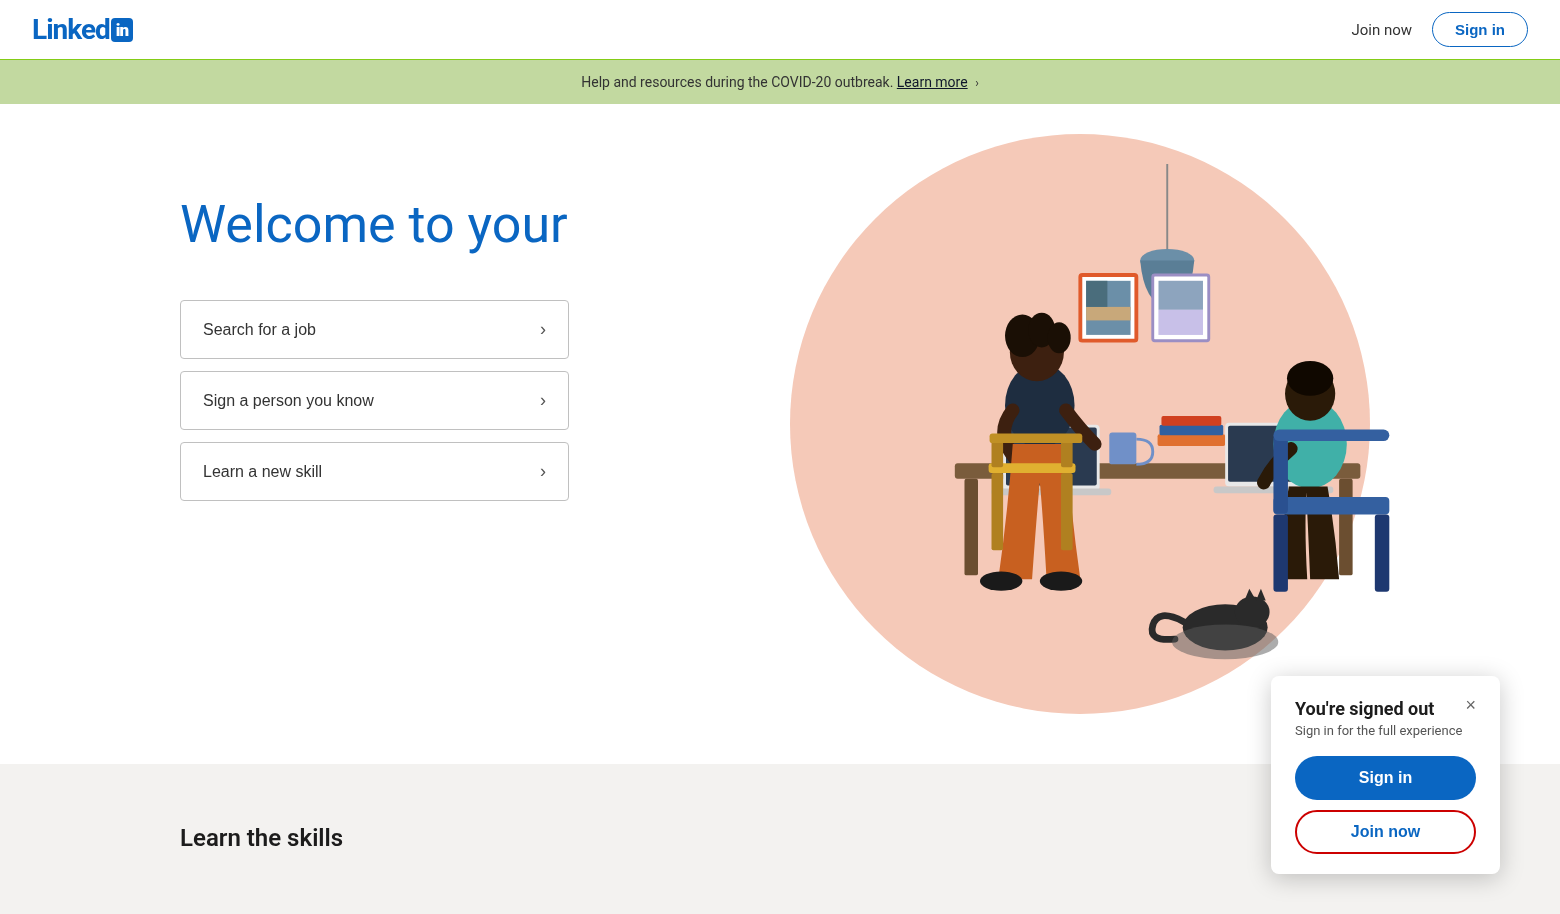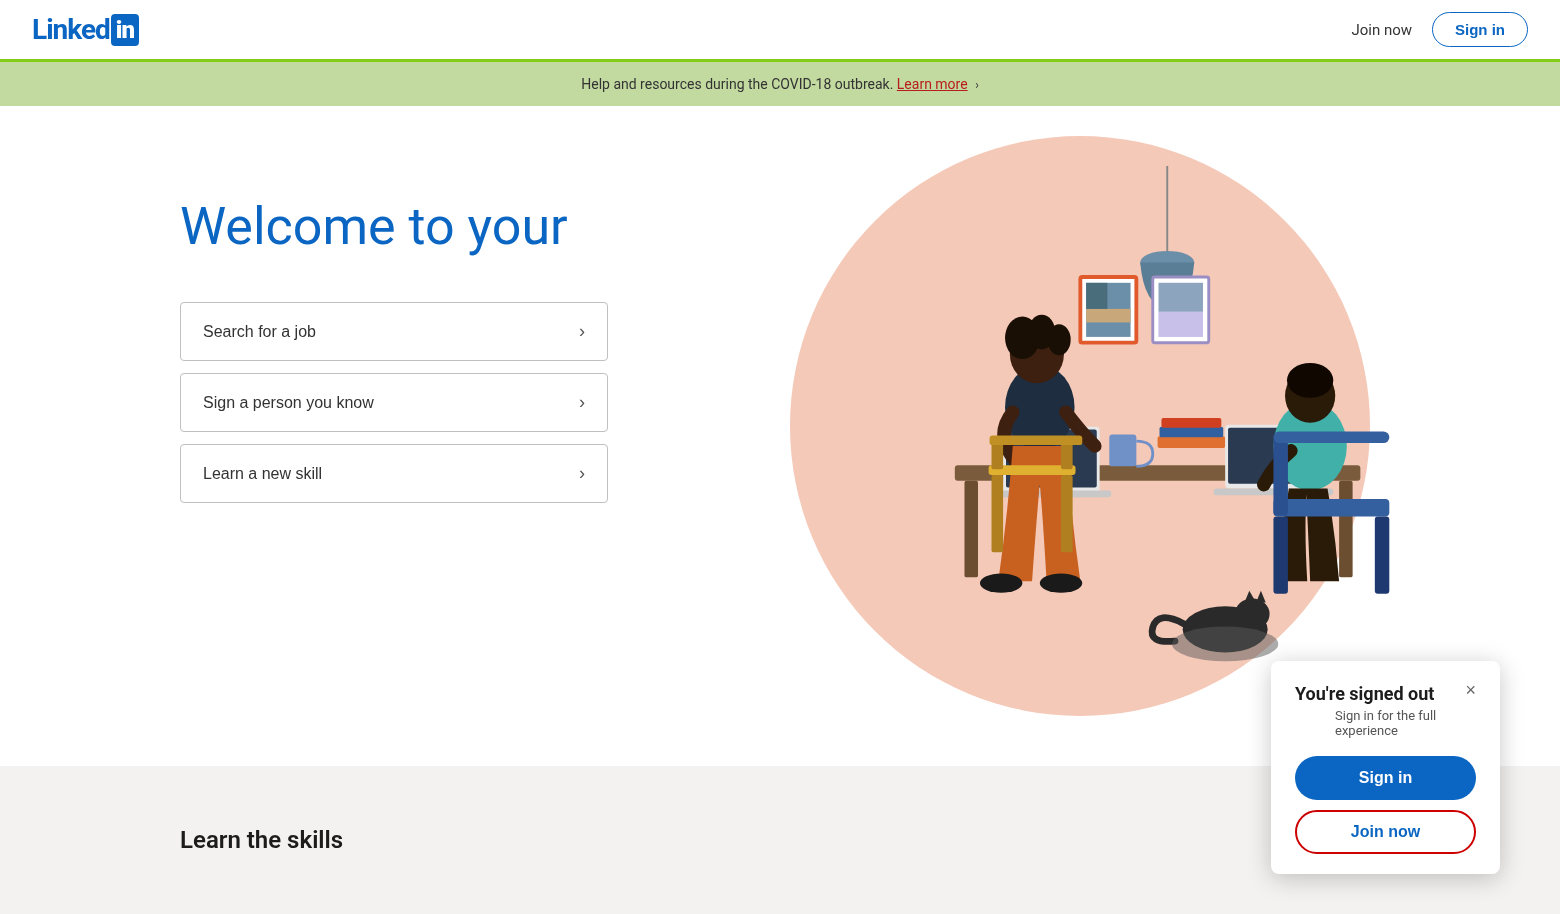--- a/index.html
+++ b/index.html
@@ -5,38 +5,38 @@
     * { margin: 0; padding: 0; box-sizing: border-box; }
     body { font-family: -apple-system, BlinkMacSystemFont, 'Segoe UI', Roboto, sans-serif; background: #fff; overflow-x: hidden; }
 
     
     .header {
       display: flex;
       align-items: center;
       justify-content: space-between;
       padding: 12px 32px;
       background: #fff;
-      border-bottom: 3px solid #84cc16;
+      border-bottom: 1px solid #84cc16;
       position: relative;
       z-index: 10;
     }
     .linkedin-logo {
       display: flex;
       align-items: center;
       font-size: 28px;
       font-weight: 700;
       color: #0a66c2;
       letter-spacing: -1px;
     }
     .linkedin-logo .logo-in {
       background: #0a66c2;
       color: #fff;
       border-radius: 4px;
       padding: 2px 5px;
-      font-size: 24px;
+      font-size: 17px;
       font-weight: 900;
       margin-left: 1px;
     }
     .header-nav {
       display: flex;
       align-items: center;
       gap: 20px;
     }
     .join-now-link {
       color: #333;
@@ -58,21 +58,21 @@
 
     
     .covid-banner {
       background: #c2d9a0;
       text-align: center;
       padding: 14px 20px;
       font-size: 14px;
       color: #333;
     }
     .covid-banner a {
-      color: #b91c1c;
+      color: #0f172a;
       text-decoration: underline;
       cursor: pointer;
     }
     .covid-banner .chevron {
       margin-left: 4px;
       font-size: 12px;
     }
 
     
     .hero {
@@ -106,21 +106,21 @@
       display: flex;
       align-items: center;
       justify-content: space-between;
       padding: 18px 22px;
       border: 1.5px solid #c0c0c0;
       border-radius: 4px;
       background: #fff;
       font-size: 16px;
       color: #333;
       cursor: pointer;
-      width: 428px;
+      width: 389px;
       text-align: left;
     }
     .action-btn .chevron-icon {
       color: #555;
       font-size: 18px;
     }
 
     
     .hero-right {
       flex: 0 0 auto;
@@ -188,21 +188,20 @@
       cursor: pointer;
       font-size: 18px;
       color: #666;
       line-height: 1;
       margin-top: -2px;
     }
     .popup-subtitle {
       font-size: 13px;
       color: #555;
       margin-bottom: 18px;
-      margin-left: 40px;
     }
     .popup-signin-btn {
       width: 100%;
       background: #0a66c2;
       color: #fff;
       border: none;
       border-radius: 24px;
       font-size: 16px;
       font-weight: 600;
       padding: 13px 0;
@@ -231,21 +230,21 @@
     <span>Linked</span>
       <span class="logo-in">in</span>
   </div>
   <nav class="header-nav">
     <a class="join-now-link">Join now</a>
     <button class="sign-in-btn">Sign in</button>
   </nav>
 </header>
 
 <div class="covid-banner">
-  <span>Help and resources during the COVID-18 outbreak.</span>
+  <span>Help and resources during the COVID-20 outbreak.</span>
   <a>Learn more</a>
   <span class="chevron">›</span>
 </div>
 
 <section class="hero">
   <div class="hero-left">
     <h1 class="hero-title">
       <span>Welcome to your</span><br>
     </h1>
     <div class="action-buttons">

